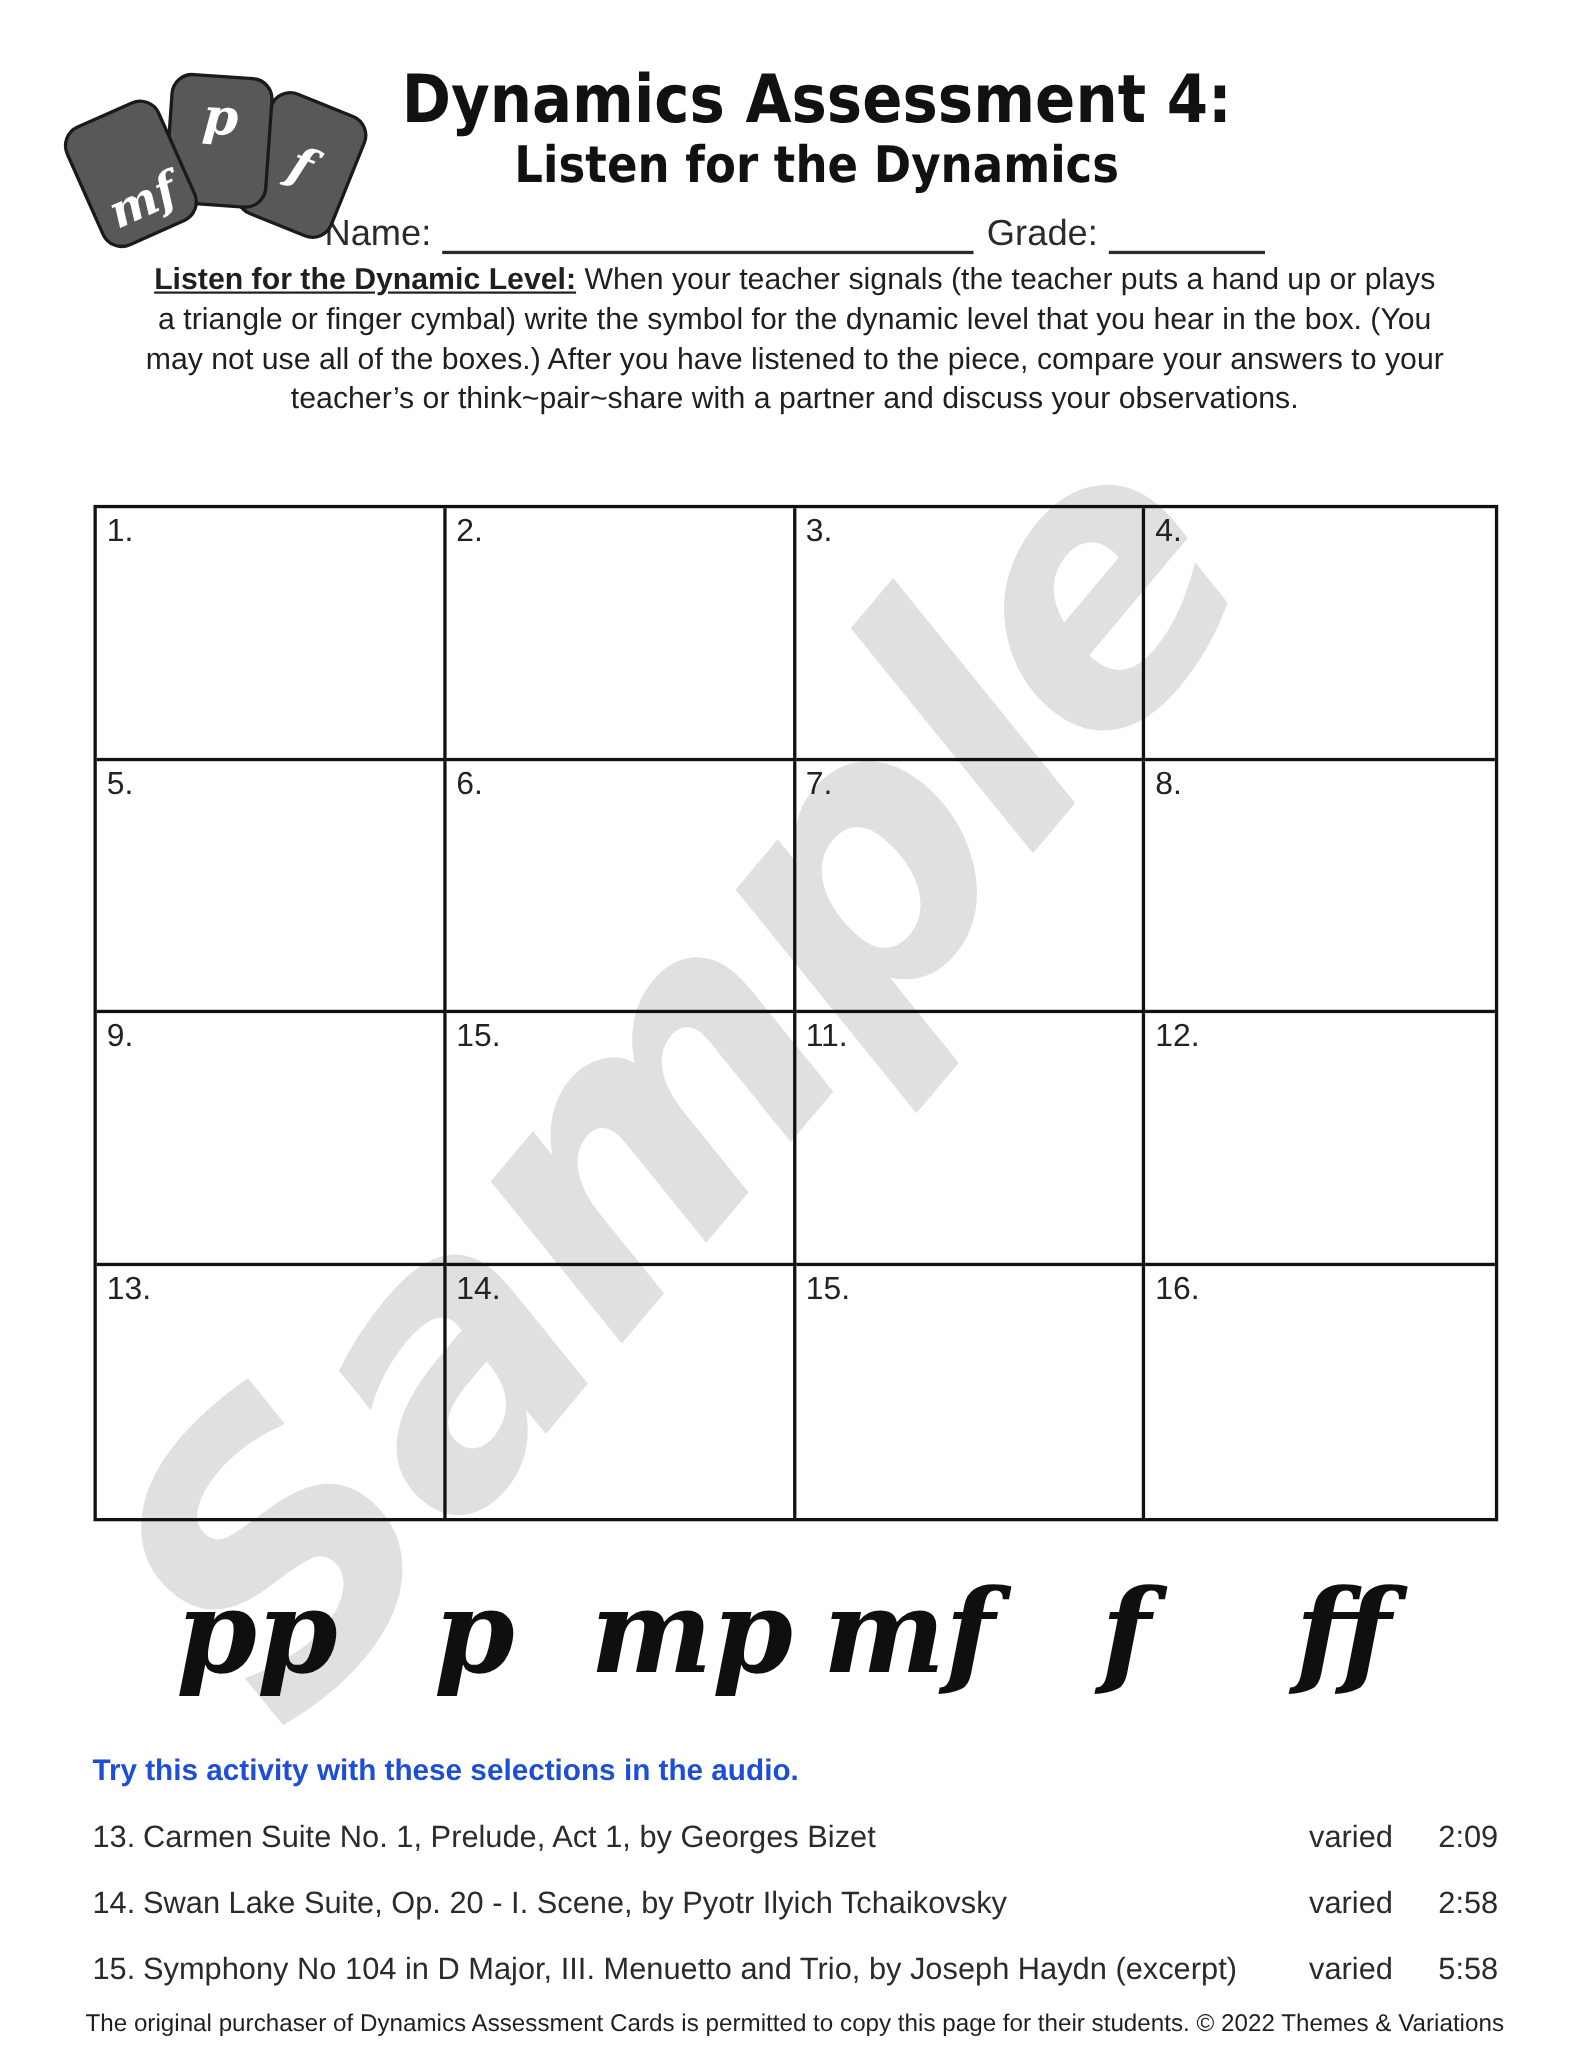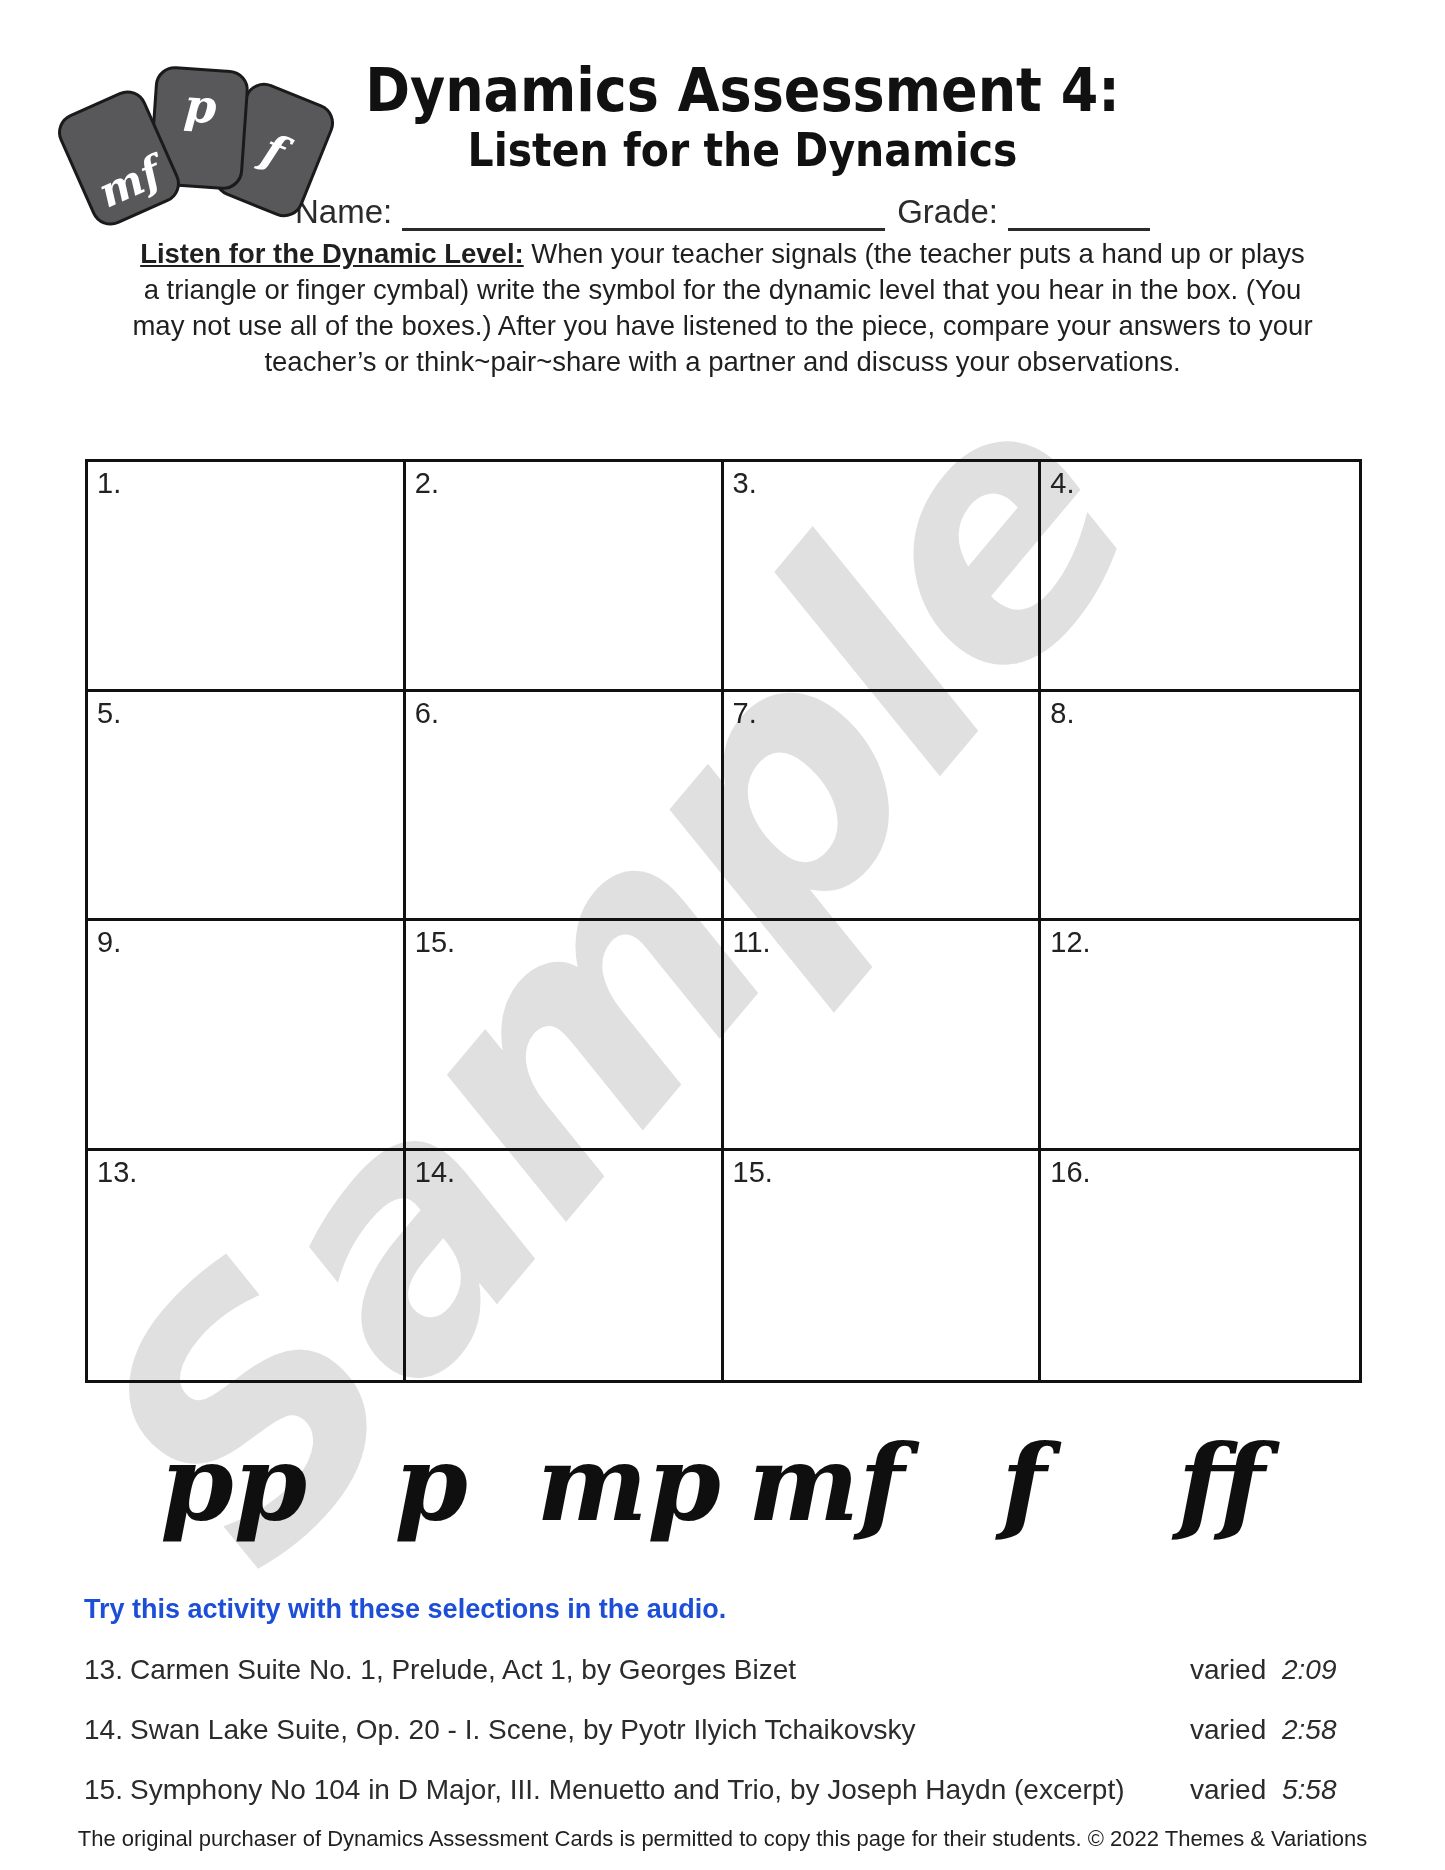--- a/index.html
+++ b/index.html
@@ -75,21 +75,21 @@
     font-size:105px; line-height:1.25;
   }
 
   
   .audio { position:absolute; left:84px; top:1592px; width:1278px; z-index:2; }
   .audio-heading { font-weight:bold; font-size:27px; line-height:34px; color:#1d4ed8; }
   .audio-item { display:flex; align-items:baseline; font-size:28px; line-height:33px; margin-top:27px; color:#2b2b2b; }
   .ai-num { width:46px; flex:none; }
   .ai-title { flex:1; }
   .ai-dyn { width:92px; flex:none; }
-  .ai-time { width:80px; flex:none; text-align:left;font-style:italic; }
+  .ai-time { width:80px; flex:none; text-align:right; }
 
   
   .footer {
     position:absolute; top:1814px; left:0; width:100%; text-align:center;
     font-size:22px; color:#1f1f1f; z-index:2;margin-top:12px;
   }
 </style>
 </head>
 <body>
 

